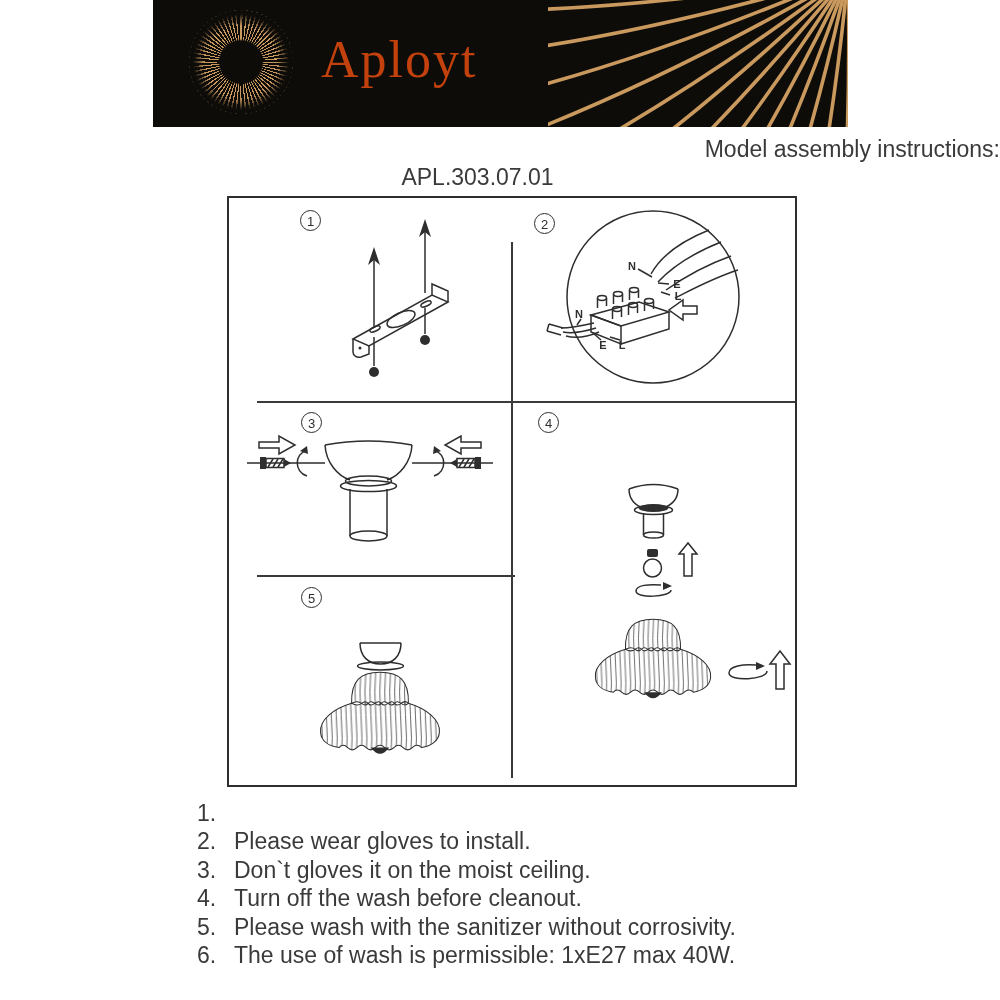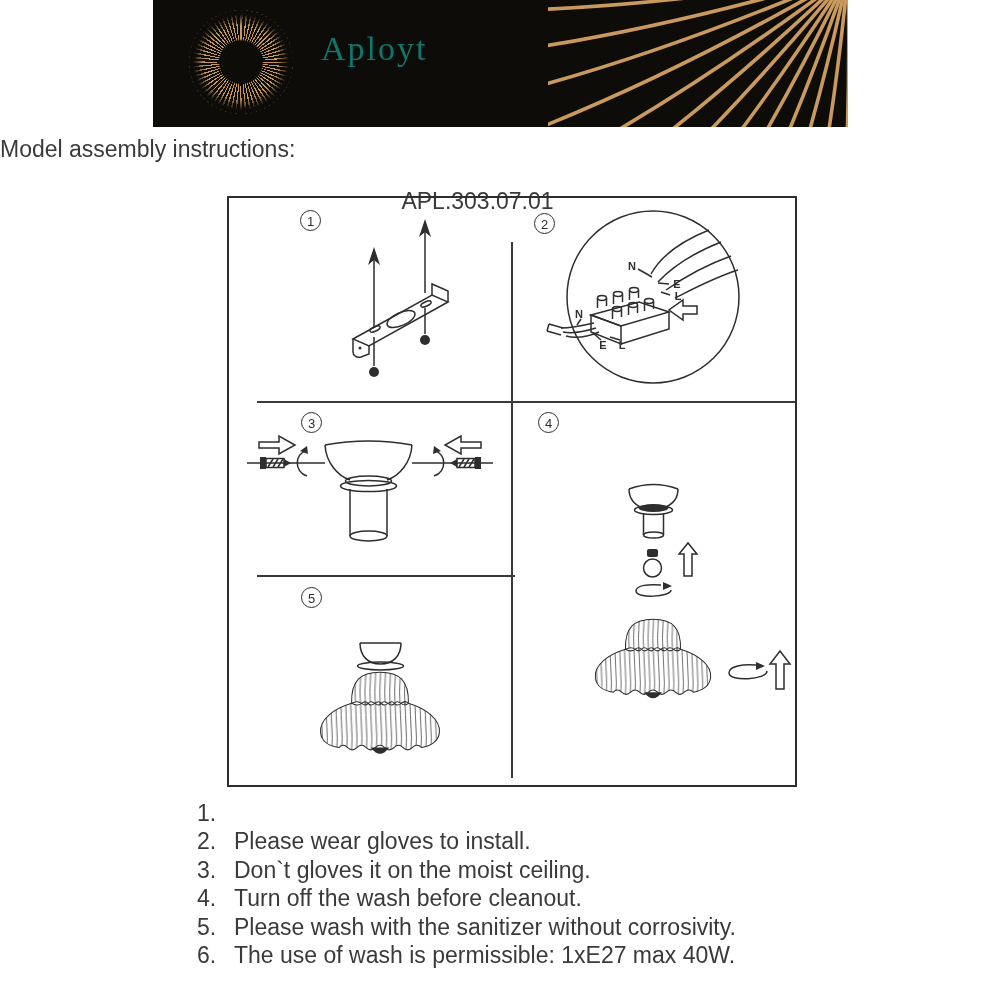--- a/index.html
+++ b/index.html
@@ -5,25 +5,25 @@
   html,body{margin:0;padding:0;background:#ffffff;}
   .page{position:relative;width:1000px;height:1000px;background:#fff;overflow:hidden;
         font-family:"Liberation Sans",sans-serif;color:#333;}
   
   .banner{position:absolute;left:153px;top:0;width:695px;height:127px;background:#0e0c09;overflow:hidden;}
   .sunburst{position:absolute;left:36px;top:10px;width:104px;height:104px;border-radius:50%;
             background:repeating-conic-gradient(#c9995e 0deg 2deg,#0e0c09 2deg 5.6deg);}
   .sunburst::after{content:"";position:absolute;inset:0;border-radius:50%;
             background:radial-gradient(circle at 50% 50%,#0e0c09 0 21px,rgba(14,12,9,0) 23px 36px,#0e0c09 48px);}
   .brand{position:absolute;left:168px;top:30px;font-family:"Liberation Serif",serif;
-         font-size:34px;letter-spacing:2px;color:#0f766e;font-weight:400;}
+         font-size:52px;letter-spacing:2px;color:#c2410c;font-weight:400;}
   .fan{position:absolute;right:0;top:0;width:300px;height:127px;}
   
-  .title{position:absolute;left:0;top:136px;width:1000px;text-align:left;font-size:23px;color:#3a3a3a;}
-  .model{position:absolute;left:0;top:164px;width:955px;text-align:center;font-size:23px;color:#3a3a3a;margin-top:24px;}
+  .title{position:absolute;left:0;top:136px;width:1000px;text-align:right;font-size:23px;color:#3a3a3a;}
+  .model{position:absolute;left:0;top:164px;width:955px;text-align:center;font-size:23px;color:#3a3a3a;}
   
   .diagram{position:absolute;left:227px;top:196px;width:566px;height:587px;border:2px solid #2e2e2e;}
   .vline{position:absolute;left:282px;top:44px;width:2px;height:536px;background:#3a3a3a;}
   .hline1{position:absolute;left:28px;right:0;top:203px;height:2px;background:#3a3a3a;}
   .hline2{position:absolute;left:28px;top:377px;width:258px;height:2px;background:#3a3a3a;}
   .badge{position:absolute;width:21px;height:21px;border:1.6px solid #2e2e2e;border-radius:50%;
          font-size:13px;line-height:21px;text-align:center;color:#2e2e2e;box-sizing:border-box;}
   .b1{left:71px;top:12px;} .b2{left:305px;top:15px;} .b3{left:72px;top:214px;}
   .b4{left:309px;top:214px;} .b5{left:72px;top:389px;}
   .cell{position:absolute;}

